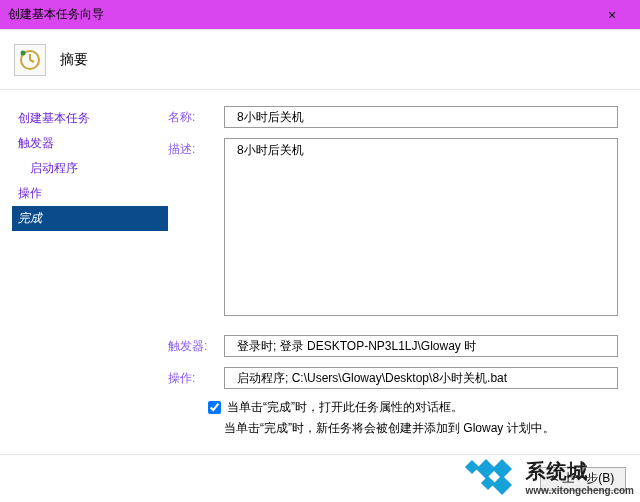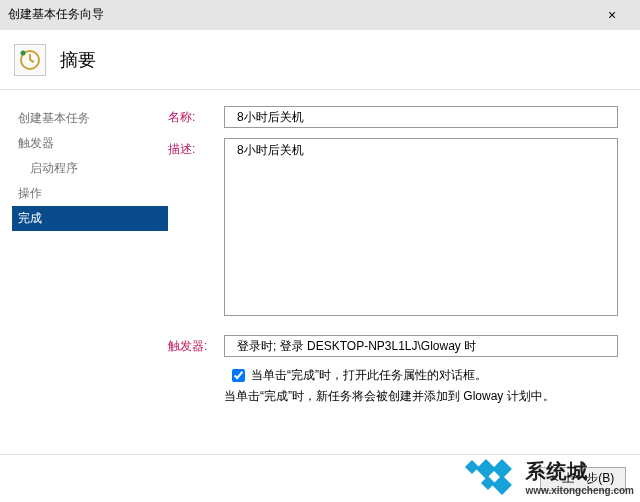--- a/index.html
+++ b/index.html
@@ -13,21 +13,21 @@
     height: 502px;
     overflow: hidden;
     position: relative;
   }
   .titlebar {
     height: 30px;
     border-bottom: 1px solid #e5e5e5;
     display: flex;
     align-items: center;
     padding: 0 8px;
-    background: #e5e5e5;
+    background: #d946ef;
   }
   .titlebar .title { flex: 1; font-size: 12px; }
   .titlebar .close {
     width: 40px;
     text-align: center;
     font-size: 14px;
     color: #000;
     cursor: default;
     font-family: sans-serif;
   }
@@ -40,71 +40,72 @@
     background: #fff;
   }
   .header .hicon {
     width: 32px; height: 32px;
     border: 1px solid #c9c9c9;
     display: flex; align-items: center; justify-content: center;
     margin-right: 14px;
     background: #fafafa;
   }
   .header .hicon svg { display: block; }
-  .header .htitle { font-size: 18px; text-align: center; }
+  .header .htitle { font-size: 14px; text-align: center; }
   .body {
     display: flex;
     height: calc(502px - 30px - 60px - 48px);
   }
   .side {
     width: 168px;
     padding: 16px 0 0 12px;
   }
   .side-item {
     padding: 4px 6px;
     font-size: 12px;
-    color: #737373;
+    color: #6d28d9;
     cursor: default;
   }
   .side-item.sub { padding-left: 18px; }
   .side-item.sel {
     background: #0a4b8c;
     color: #fff;
+    font-style: italic;
   }
   .main {
     flex: 1;
     padding: 16px 22px 0 0;
   }
   .row {
     display: flex;
     align-items: flex-start;
     margin-bottom: 10px;
   }
   .row .lbl {
     width: 56px;
     text-align: left;
     padding-top: 3px;
-    color: #be185d;
+    color: #8b5cf6;
   }
   .row .ctl { flex: 1; }
   input.txt, textarea.txt {
     width: 100%;
     border: 1px solid #9a9a9a;
     font-family: inherit;
     font-size: 12px;
     padding: 3px 12px;
     background: #fff;
     resize: none;
   }
   textarea.desc { height: 178px; }
   .sep { height: 6px; }
   .chkrow {
     display: flex;
     align-items: center;
-    margin: 8px 0 4px 64px;
+    margin: 8px 0 4px 40px;
   }
   .chkrow input { margin: 0 6px 0 0; }
   .noterow {
     margin: 4px 0 0 56px;
   }
   .footer {
     position: absolute;
     left: 0; right: 0; bottom: 0;
     height: 48px;
     border-top: 1px solid #e5e5e5;
@@ -193,20 +194,26 @@
 
     <div class="sep"></div>
 
     <div class="row">
       <div class="lbl">触发器:</div>
       <div class="ctl">
         <input class="txt" type="text" readonly="" value="登录时; 登录 DESKTOP-NP3L1LJ\Gloway 时" style="">
       </div>
     </div>
 
+    <div class="row">
+      <div class="lbl">操作:</div>
+      <div class="ctl">
+        <input class="txt" type="text" readonly="" value="启动程序; C:\Users\Gloway\Desktop\8小时关机.bat" style="">
+      </div>
+    </div>
 
     <div class="chkrow">
       <input type="checkbox" id="openprops" checked="" style="">
       <label for="openprops">当单击“完成”时，打开此任务属性的对话框。</label>
     </div>
 
     <div class="noterow">当单击“完成”时，新任务将会被创建并添加到 Gloway 计划中。</div>
 
   </div>
 </div>

